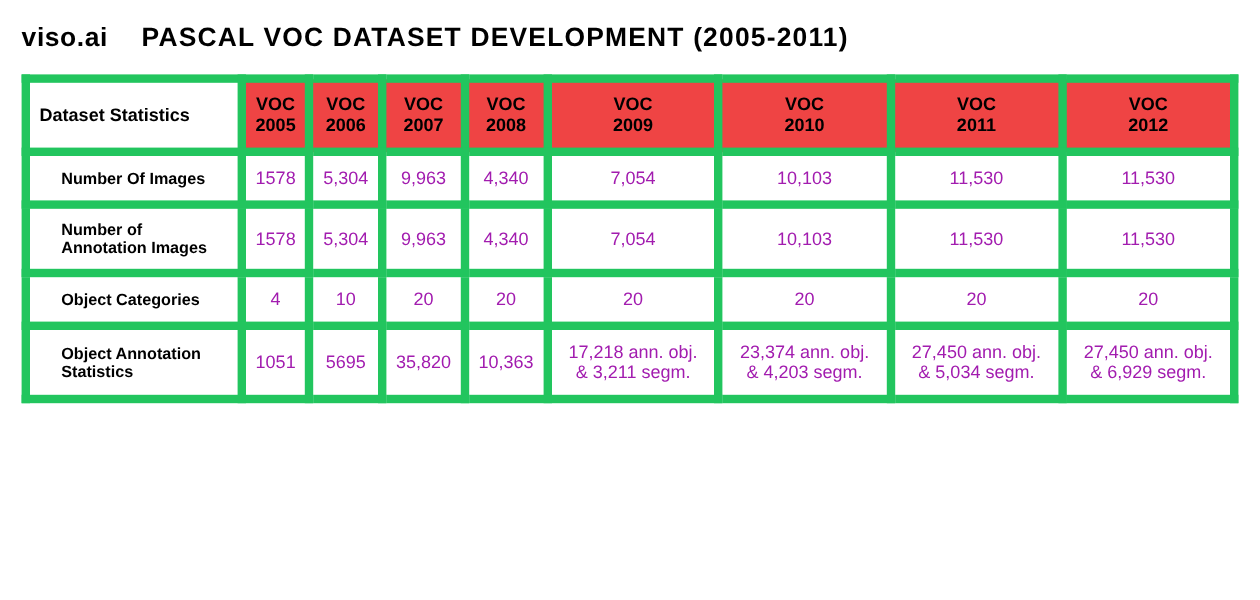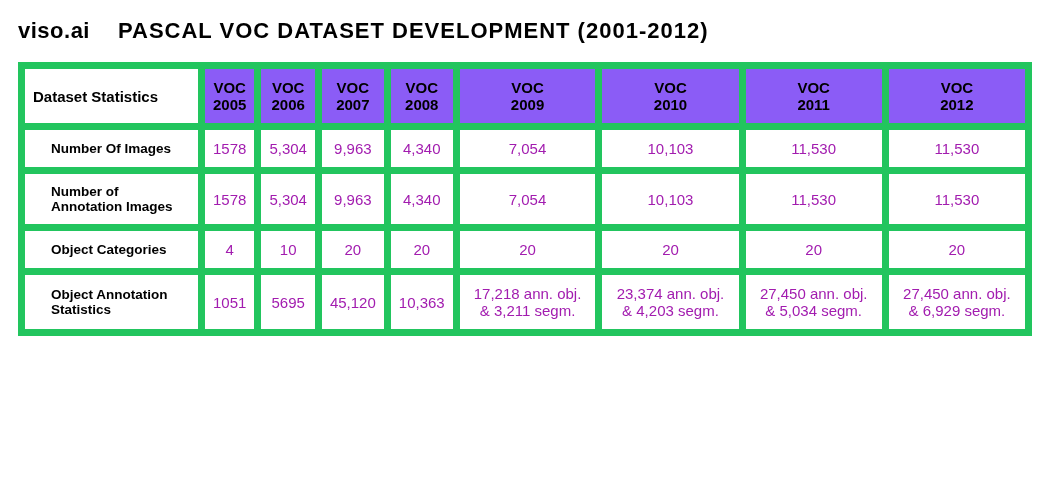--- a/index.html
+++ b/index.html
@@ -50,21 +50,21 @@
     .col-header-main {
       text-align: left;
       font-weight: bold;
       font-size: 15px;
       background: #fff;
       width: 180px;
     }
     .voc-header {
       font-weight: bold;
       font-size: 15px;
-      background: #8b5cf6;
+      background: #ef4444;
     }
     .row-label {
       text-align: left;
       font-weight: bold;
       font-size: 13.5px;
       background: #fff;
       padding-left: 26px;
     }
     .data-cell {
       font-size: 15px;
@@ -75,21 +75,21 @@
     }
     tr:nth-child(even) td {
       background: #fff;
     }
   </style>
 </head>
 <body>
 
 <div class="header">
   <span class="logo">viso.ai</span>
-  <span class="page-title">PASCAL VOC DATASET DEVELOPMENT (2001-2012)</span>
+  <span class="page-title">PASCAL VOC DATASET DEVELOPMENT (2005-2011)</span>
 </div>
 
 <div class="table-wrapper">
   <table>
     <thead>
       <tr>
         <th class="col-header-main">Dataset Statistics</th>
 
       <th class="voc-header"><span>VOC<br>2005</span></th>
           <th class="voc-header"><span>VOC<br>2006</span></th>
@@ -133,21 +133,21 @@
           <td class="data-cell">20</td>
           <td class="data-cell">20</td>
           <td class="data-cell">20</td>
           <td class="data-cell">20</td>
           <td class="data-cell">20</td>
         </tr>
         <tr>
           <td class="row-label">Object Annotation Statistics</td>
           <td class="data-cell">1051</td>
           <td class="data-cell">5695</td>
-          <td class="data-cell">45,120</td>
+          <td class="data-cell">35,820</td>
           <td class="data-cell">10,363</td>
           <td class="data-cell">17,218 ann. obj. &amp; 3,211 segm.</td>
           <td class="data-cell">23,374 ann. obj. &amp; 4,203 segm.</td>
           <td class="data-cell">27,450 ann. obj. &amp; 5,034 segm.</td>
           <td class="data-cell">27,450 ann. obj. &amp; 6,929 segm.</td>
         </tr>
       </tbody>
   </table>
 </div>
 

